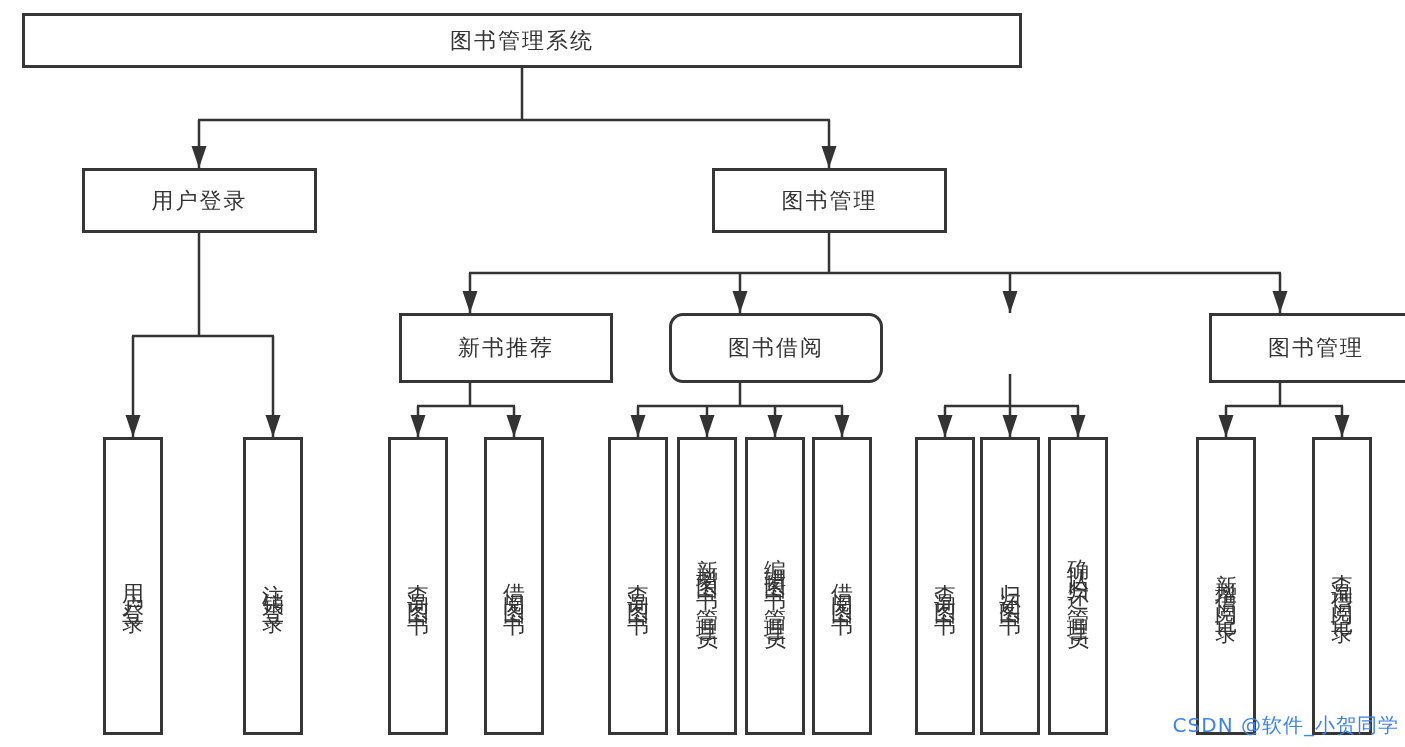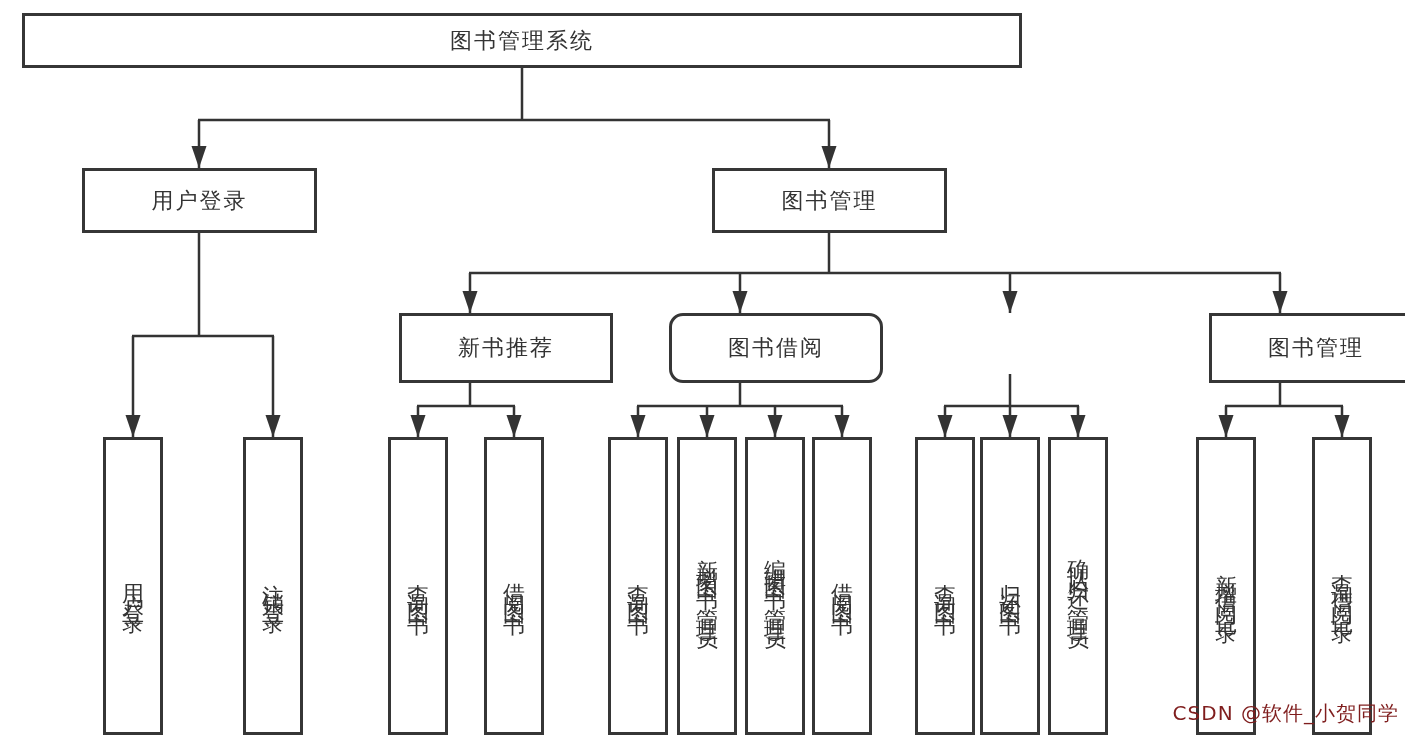--- a/index.html
+++ b/index.html
@@ -48,23 +48,23 @@
   .lf1 { left: 103px; }  .lf2 { left: 243px; }
   .lf3 { left: 388px; }  .lf4 { left: 484px; }
   .lf5 { left: 608px; }  .lf6 { left: 677px; }
   .lf7 { left: 745px; }  .lf8 { left: 812px; }
   .lf9 { left: 915px; }  .lf10 { left: 980px; }
   .lf11 { left: 1048px; } .lf12 { left: 1196px; }
   .lf13 { left: 1312px; }
   .watermark {
     position: absolute;
     right: 6px;
-    bottom: 20px;
+    bottom: 8px;
     font-size: 20px;
-    color: #7f1d1d;
+    color: #3b82f6;
     letter-spacing: 1px;
     z-index: 2;
     white-space: nowrap;
   }
 </style>
 </head>
 <body>
 
 <div class="canvas">
 

